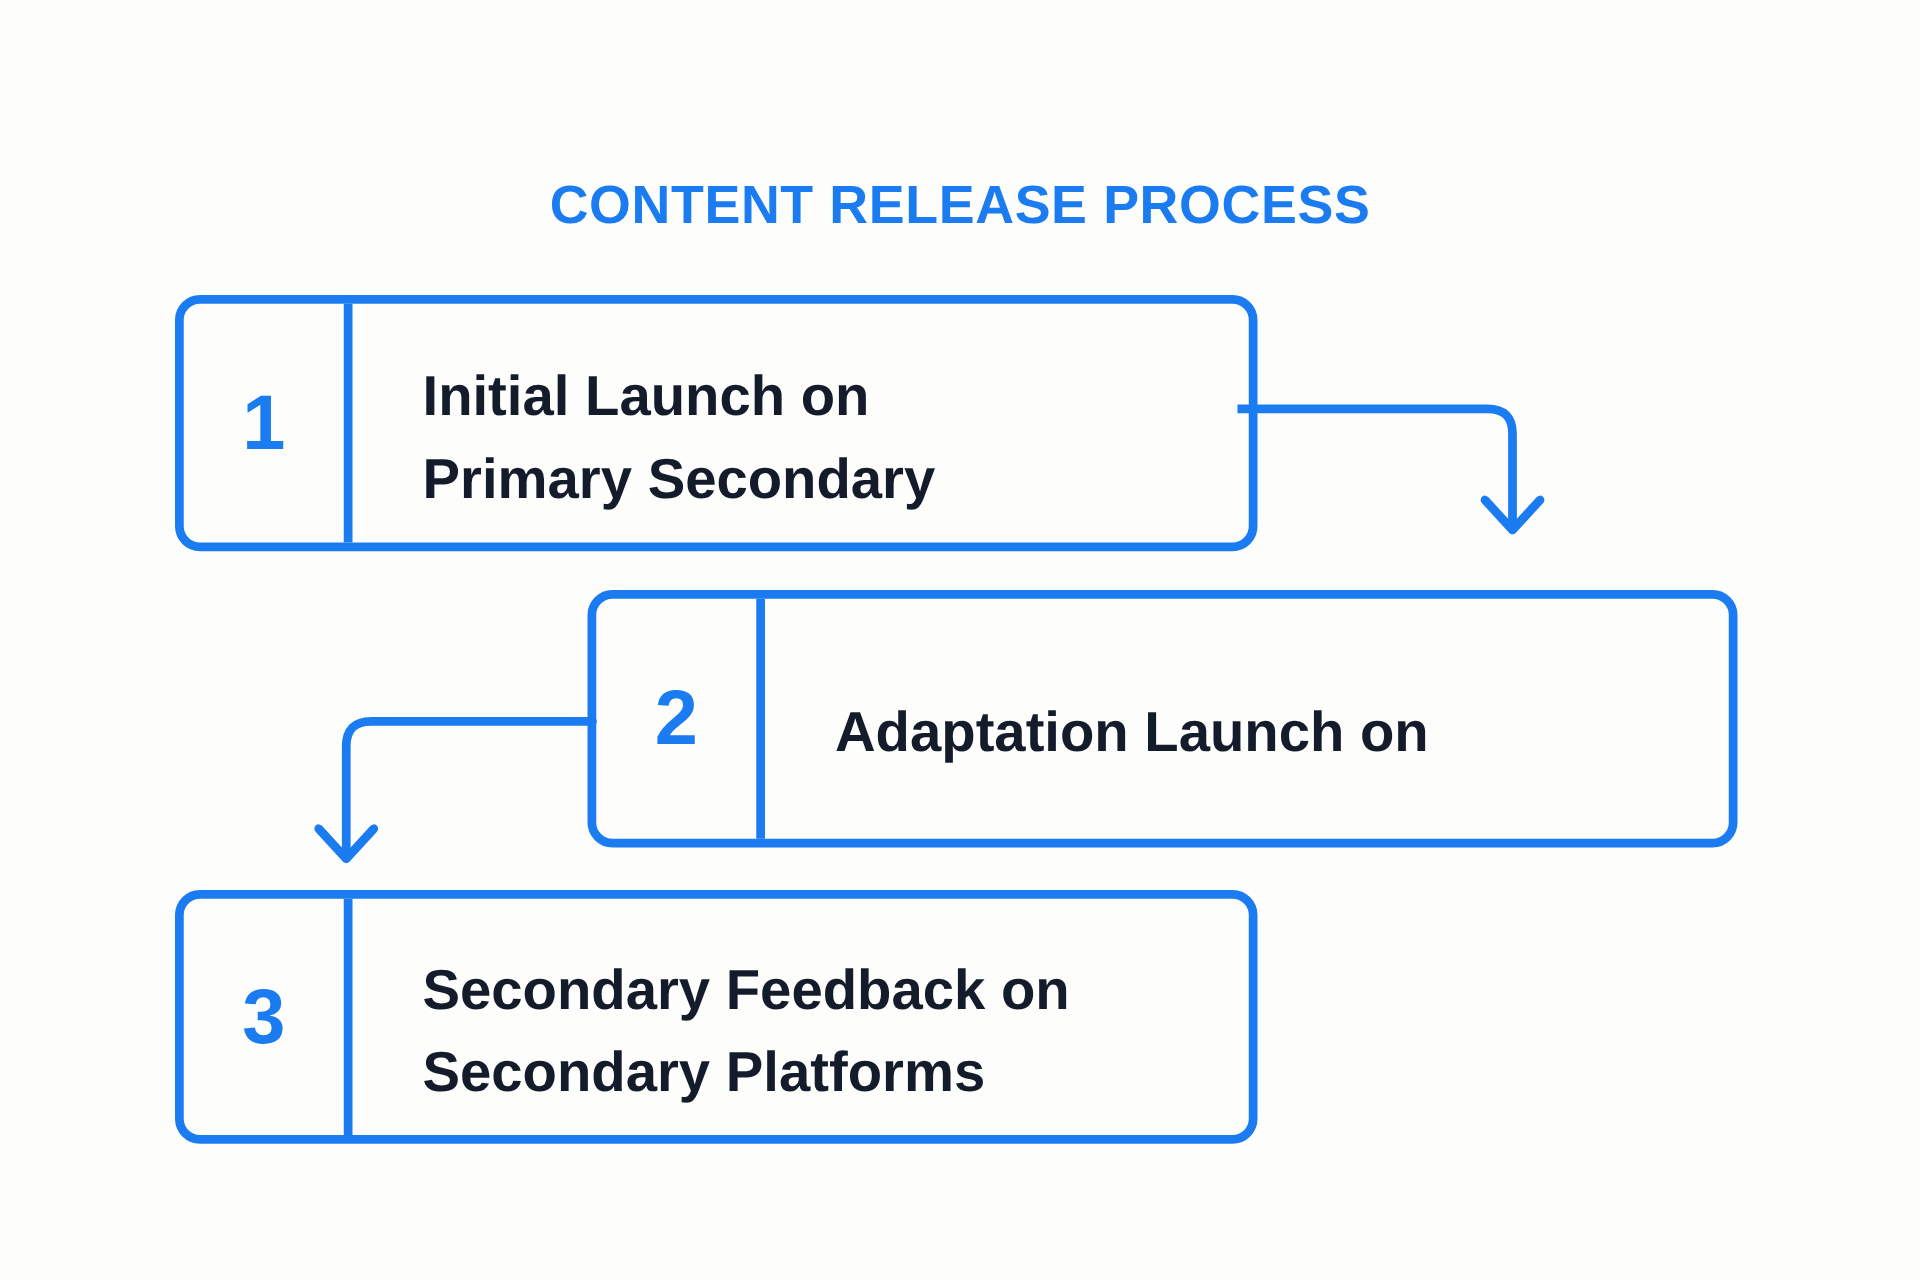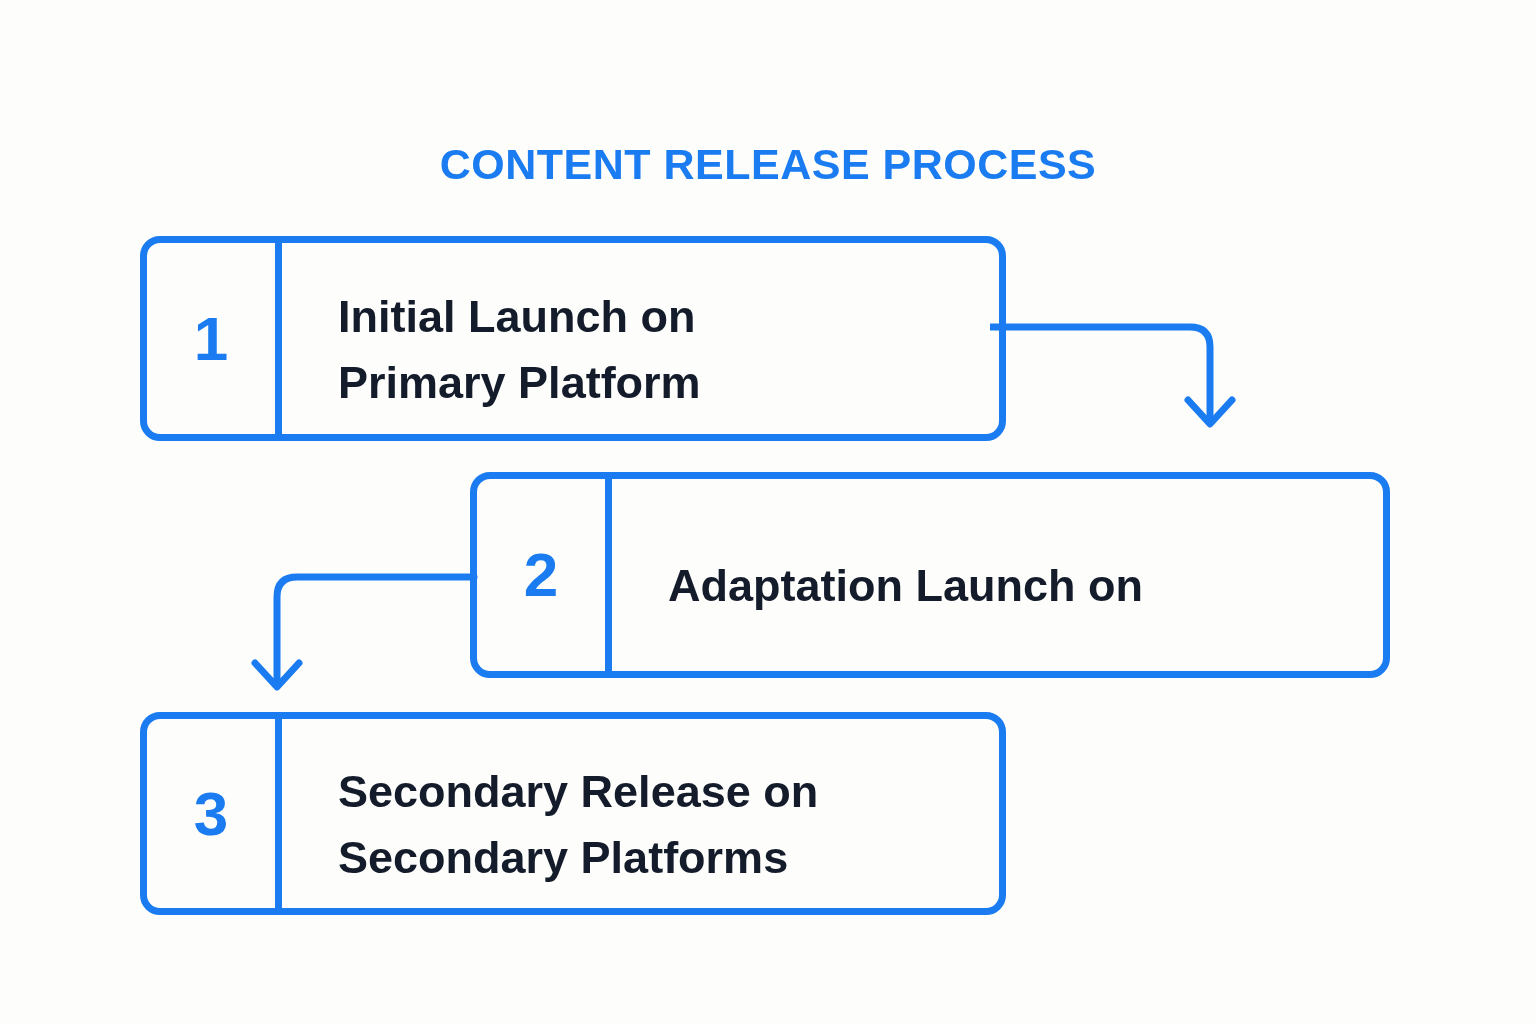--- a/index.html
+++ b/index.html
@@ -99,21 +99,21 @@
 
   <div id="title">CONTENT RELEASE PROCESS</div>
 
   <div class="step-box" id="box-1">
     <div class="step-num-cell">
       <span class="step-num">1</span>
     </div>
     <div class="step-label-cell">
       <div class="step-label">
         <div>Initial Launch on</div>
-        <div>Primary Platform</div>
+        <div>Primary Secondary</div>
       </div>
     </div>
   </div>
 
   <div class="step-box" id="box-2">
     <div class="step-num-cell">
       <span class="step-num">2</span>
     </div>
     <div class="step-label-cell">
       <div class="step-label">
@@ -121,21 +121,21 @@
       </div>
     </div>
   </div>
 
   <div class="step-box" id="box-3">
     <div class="step-num-cell">
       <span class="step-num">3</span>
     </div>
     <div class="step-label-cell">
       <div class="step-label">
-        <div>Secondary Release on</div>
+        <div>Secondary Feedback on</div>
         <div>Secondary Platforms</div>
       </div>
     </div>
   </div>
 
   <svg class="connector" id="connector-1" width="290" height="150" viewBox="0 0 290 150">
     <path d="M 0 27 L 200 27 Q 220 27 220 47 L 220 122" fill="none" stroke="#1a7cf0" stroke-width="7" stroke-linecap="round" stroke-linejoin="round"></path>
     <path d="M 198 100 L 220 124 L 242 100" fill="none" stroke="#1a7cf0" stroke-width="7" stroke-linecap="round" stroke-linejoin="round"></path>
   </svg>
 

